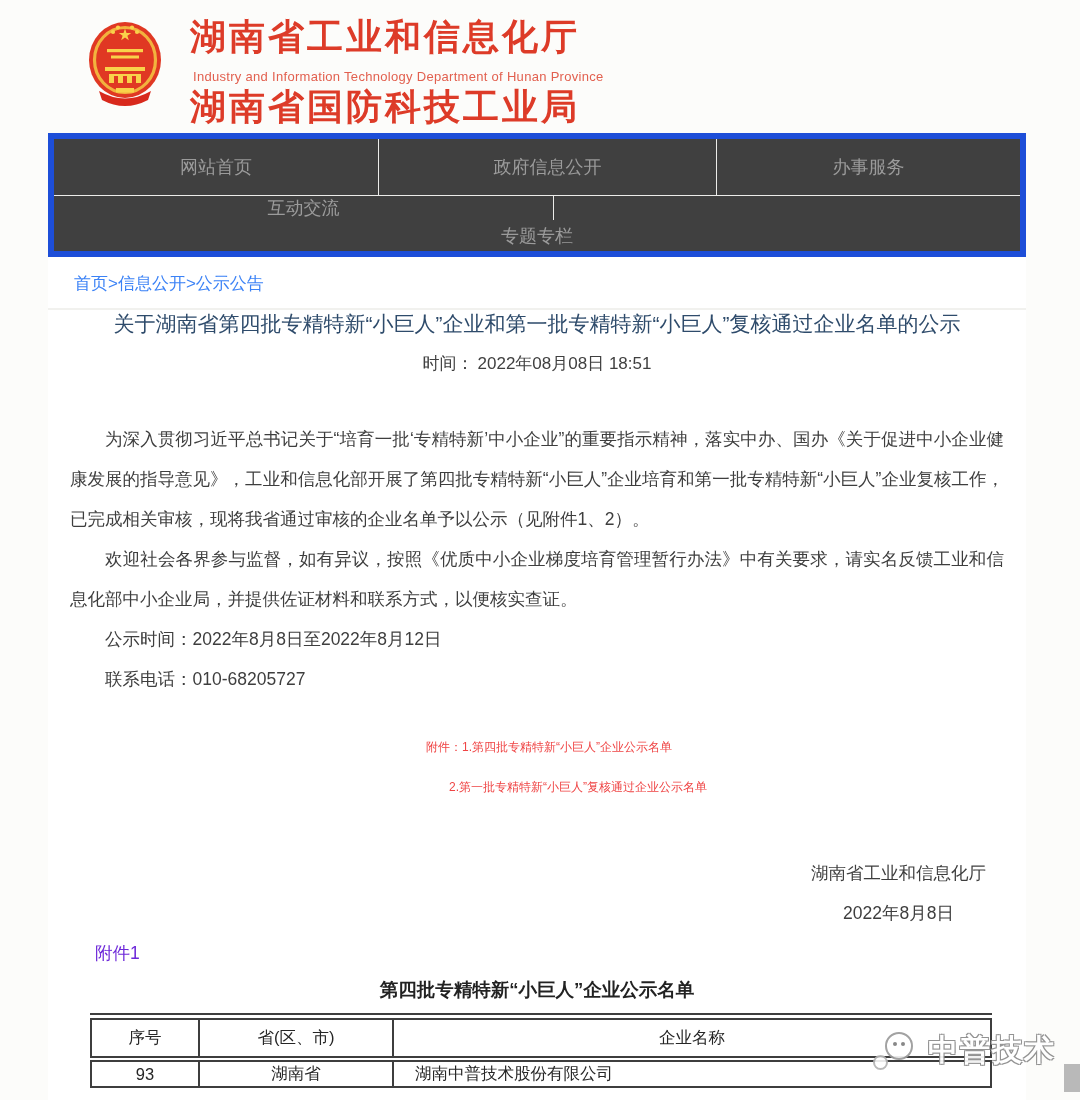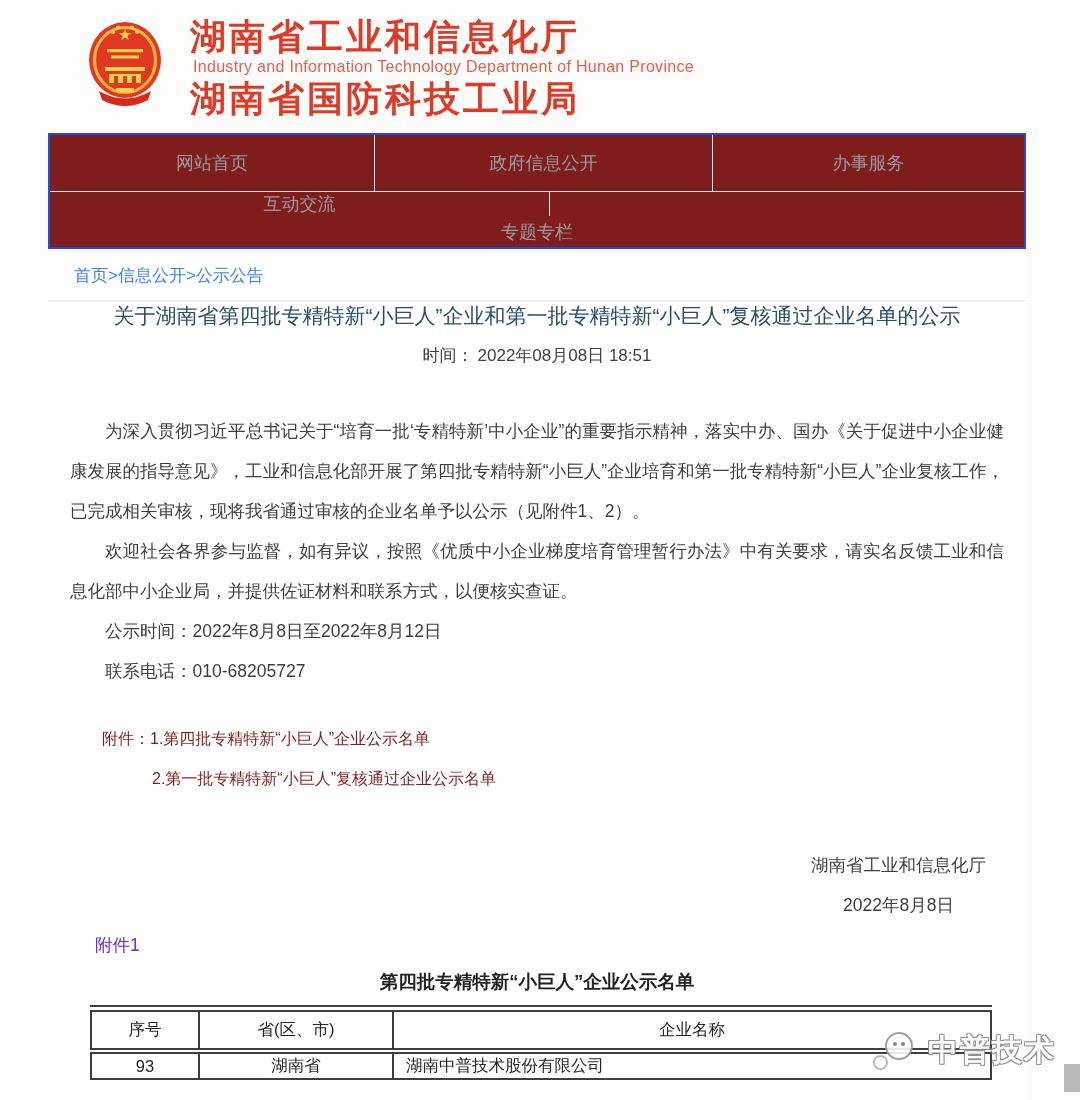--- a/index.html
+++ b/index.html
@@ -5,66 +5,66 @@
   * { margin:0; padding:0; box-sizing:border-box; }
   html,body { width:1080px; }
   body { font-family:"Liberation Sans","DejaVu Sans",sans-serif; background:#fbfbf9; }
   .page { position:relative; width:1080px; height:1100px; background:#fcfcfa; overflow:hidden; }
 
   
   .site-header { height:133px; padding:16px 0 0 86px; display:flex; align-items:flex-start; }
   .emblem { width:78px; height:92px; flex:0 0 auto; margin-top:2px; }
   .org-block { margin-left:26px; padding-top:0; }
   .org-cn { font-size:36px; font-weight:bold; color:#dd3b28; letter-spacing:3px; line-height:41px; white-space:nowrap; }
-  .org-en { font-size:16px; color:#e2604f; margin:1px 0 2px 3px; letter-spacing:0.3px; white-space:nowrap; }
+  .org-en { font-size:13px; color:#e2604f; margin:12px 0 2px 3px; letter-spacing:0.3px; white-space:nowrap; }
 
   
   .content { margin:0 48px; width:978px; background:#fff; height:967px; position:relative; }
 
   
-  .nav { border:2px solid #1d4ed8; background:#7f1d1d;font-family:Liberation Serif, serif; }
+  .nav { border:6px solid #1d4ed8; background:#404040;font-family:Liberation Serif, serif; }
   .nav-row { display:flex; height:56px; }
   .nav-row + .nav-row { border-top:1px solid #ececea;flex-direction:column; }
   .nav-item { display:flex; align-items:center; justify-content:center; color:#9b9b9b;
               font-size:18px; border-right:1px solid #ececea; cursor:pointer; }
   .nav-item:last-child { border-right:none; }
   .r1a { width:325px; } .r1b { width:338px; } .r1c { flex:1; }
   .r2a { width:500px; } .r2b { flex:1; }
 
   
   .breadcrumb { padding:15px 26px 13px; font-size:17px; color:#3b82f6; border-bottom:2px solid #f1f1ee; cursor:pointer; }
 
   
   .article { padding:0 22px; }
   .article-title { text-align:center; color:#2e4b6b; font-size:21px; font-weight:normal; line-height:28px; }
   .article-time { text-align:center; color:#404040; font-size:17px; margin-top:14px; }
   .article-time .tl { margin-right:4px; }
 
   .body-text { margin-top:44px; font-size:17.5px; color:#3e3e3e; line-height:40px; }
   .body-text p { text-indent:2em; text-align:justify; }
 
-  .attachments { margin-top:28px; font-size:16px; color:#7f1d1d; line-height:40px; }
+  .attachments { margin-top:28px; font-size:12px; color:#ef4444; line-height:40px;text-align:center; }
   .att-line1 { text-indent:2em; }
   .att-line2 { padding-left:82px; }
 
   .signature { margin-top:46px; font-size:17.5px; color:#3e3e3e; line-height:40px; }
   .sig-org { text-align:right; padding-right:18px; }
   .sig-date { text-align:right; padding-right:50px; }
 
   .att1-label { margin-top:8px; padding-left:25px; font-size:17.5px; color:#6d28d9; line-height:24px; }
   .table-title { margin-top:12px; text-align:center; font-size:18.5px; font-weight:bold; color:#222; line-height:26px; }
 
   
   .t-wrap { margin:10px 12px 0 20px; border-top:2px solid #3e3e3e; padding-top:3px; }
   table { width:100%; border-collapse:collapse; }
   th, td { border:2px solid #3e3e3e; font-weight:normal; color:#262626; font-size:16.5px; }
   th { height:40px; border-bottom:6px double #3e3e3e; }
   td { height:28px; text-align:center; }
   .col-no { width:108px; } .col-prov { width:194px; }
-  td.company { text-align:left; padding-left:12px; }
+  td.company { text-align:left; padding-left:21px; }
 
   
   .watermark { position:absolute; right:24px; top:1030px; display:flex; align-items:center; gap:15px; opacity:0.93; pointer-events:none; }
   .wm-logo { position:relative; width:42px; height:38px; }
   .wm-c1 { position:absolute; right:0; top:0; width:28px; height:28px; border-radius:50%; background:rgba(255,255,255,0.95); border:2px solid #9b9b9b; }
   .wm-c1:before, .wm-c1:after { content:""; position:absolute; width:4px; height:4px; border-radius:50%; background:#808080; top:8px; }
   .wm-c1:before { left:6px; } .wm-c1:after { right:6px; }
   .wm-c2 { position:absolute; left:2px; bottom:0; width:15px; height:15px; border-radius:50%; background:rgba(255,255,255,0.95); border:2px solid #b5b5b5; }
   .wm-text { font-size:30px; font-weight:bold; letter-spacing:2px; color:#fff;
              text-shadow:-1px -1px 0 #8b8b8b, 1px -1px 0 #8b8b8b, -1px 1px 0 #8b8b8b, 1px 1px 0 #8b8b8b; }

